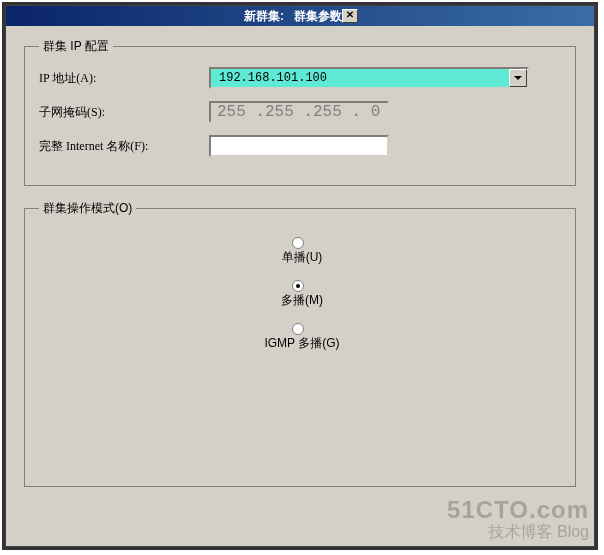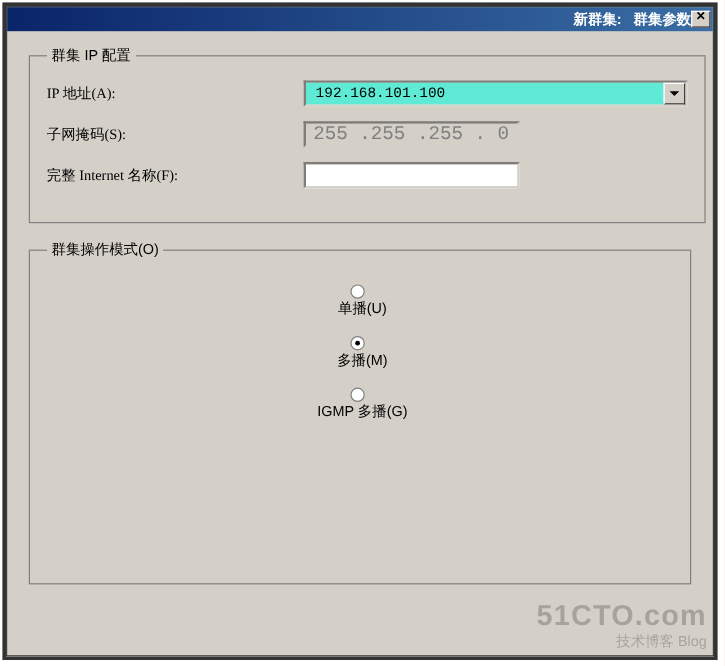--- a/index.html
+++ b/index.html
@@ -28,21 +28,21 @@
       height: 542px;
       background: #d4d0c8;
       border: 1px solid #404040;
     }
     .titlebar {
       background: linear-gradient(to right, #0a246a, #3a6ea5);
       color: #fff;
       height: 20px;
       display: flex;
       align-items: center;
-      justify-content: flex-end;
+      justify-content: center;
       padding: 0 2px 0 4px;
       font-weight: bold;
     }
     .titlebar-text {
       white-space: pre;
     }
     .close-btn {
       width: 16px;
       height: 14px;
       background: #d4d0c8;
@@ -71,21 +71,20 @@
       padding-bottom: 120px;
     }
     legend {
       padding: 0 4px;
       color: #000;
     }
     .form-row {
       display: flex;
       align-items: center;
       margin-bottom: 12px;
-      gap: 44px;
     }
     .form-label {
       width: 170px;
       font-family: "Microsoft YaHei", SimSun;
     }
     .combo-wrap {
       display: flex;
       width: 320px;
       height: 22px;
       border: 2px inset #d4d0c8;
@@ -189,21 +188,21 @@
       position: absolute;
       right: 6px;
       bottom: 6px;
       font-family: Arial;
       color: rgba(80,80,80,0.35);
       text-align: right;
       pointer-events: none;
       line-height: 1.1;
     }
     .wm-top { font-size: 24px; font-weight: bold; letter-spacing: 1px; }
-    .wm-bot { font-size: 12px; }
+    .wm-bot { font-size: 16px; }
   </style>
 </head>
 <body>
 
 <div class="outer-frame">
   <div class="window">
     <div class="titlebar">
       <span class="titlebar-text">新群集:   群集参数</span>
       <div class="close-btn">✕</div>
     </div>

